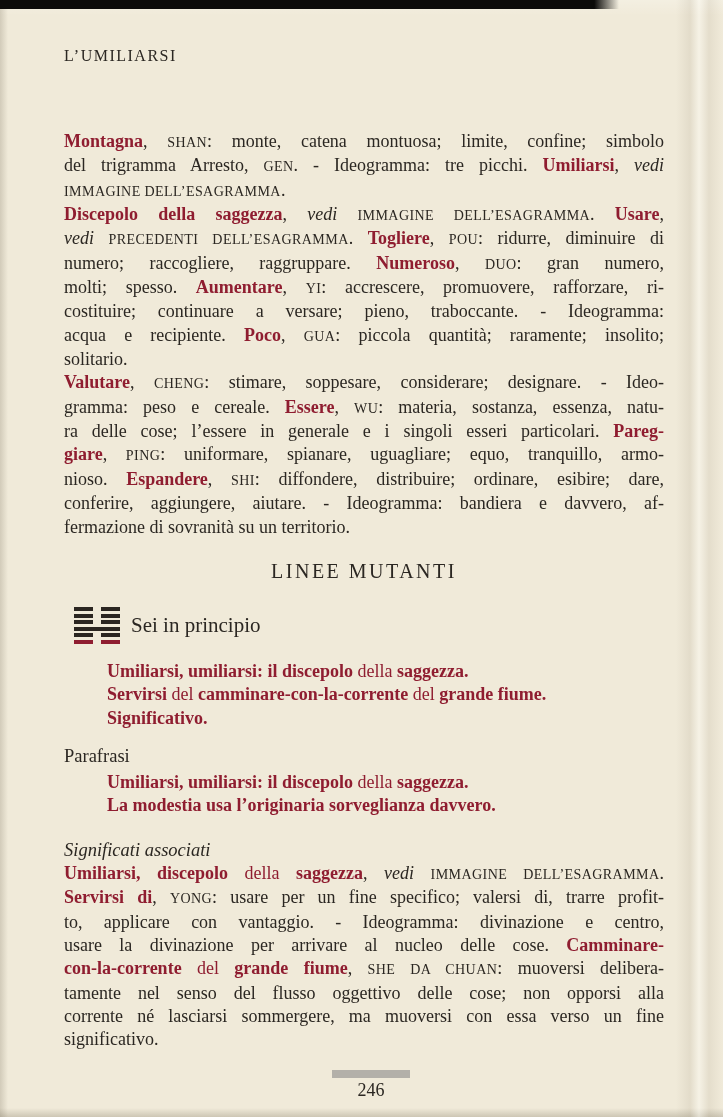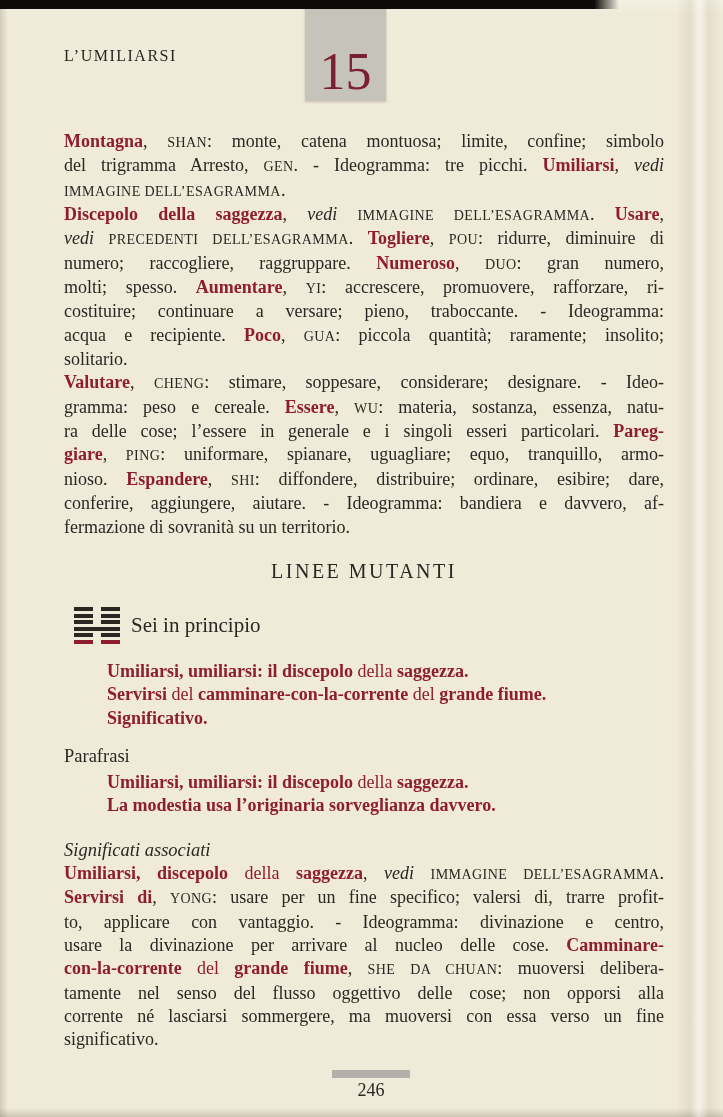--- a/index.html
+++ b/index.html
@@ -84,23 +84,20 @@
   .s-sc{font-size:0.78em;letter-spacing:0.03em;}
   .s-it{font-style:italic;}
 </style>
 </head>
 <body>
 
 <div class="page">
 
   <div class="abs top-bar"></div>
 
-  <div class="abs chapter-box">
-    <span class="chapter-num">15</span>
-  </div>
 
   <div class="abs running-title">L’UMILIARSI</div>
 
   <div class="abs body-block definitions">
       <div class="tline"><span class="s-rb">Montagna</span><span class="s-n">, </span><span class="s-sc">SHAN</span><span class="s-n">: monte, catena montuosa; limite, confine; simbolo</span></div>
       <div class="tline"><span class="s-n">del trigramma Arresto, </span><span class="s-sc">GEN</span><span class="s-n">. - Ideogramma: tre picchi. </span><span class="s-rb">Umiliarsi</span><span class="s-n">, </span><span class="s-it">vedi</span></div>
       <div class="tline left"><span class="s-sc">IMMAGINE DELL’ESAGRAMMA</span><span class="s-n">.</span></div>
       <div class="tline"><span class="s-rb">Discepolo della saggezza</span><span class="s-n">, </span><span class="s-it">vedi </span><span class="s-sc">IMMAGINE DELL’ESAGRAMMA</span><span class="s-n">. </span><span class="s-rb">Usare</span><span class="s-n">,</span></div>
       <div class="tline"><span class="s-it">vedi </span><span class="s-sc">PRECEDENTI DELL’ESAGRAMMA</span><span class="s-n">. </span><span class="s-rb">Togliere</span><span class="s-n">, </span><span class="s-sc">POU</span><span class="s-n">: ridurre, diminuire di</span></div>
       <div class="tline"><span class="s-n">numero; raccogliere, raggruppare. </span><span class="s-rb">Numeroso</span><span class="s-n">, </span><span class="s-sc">DUO</span><span class="s-n">: gran numero,</span></div>

